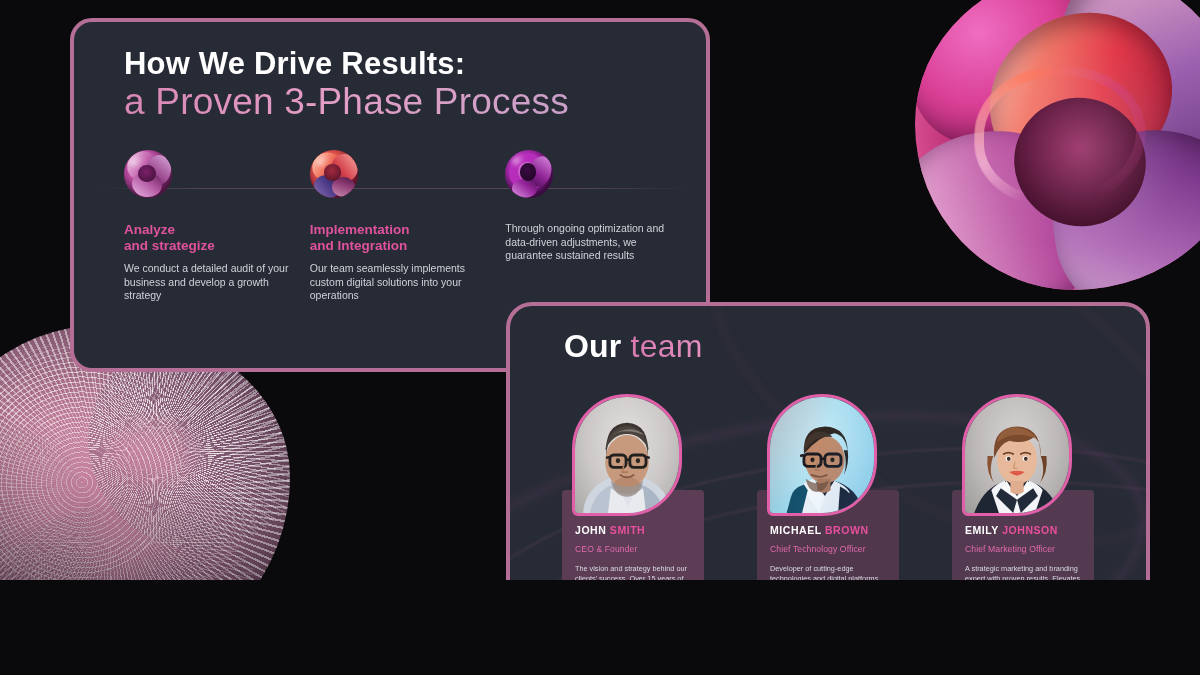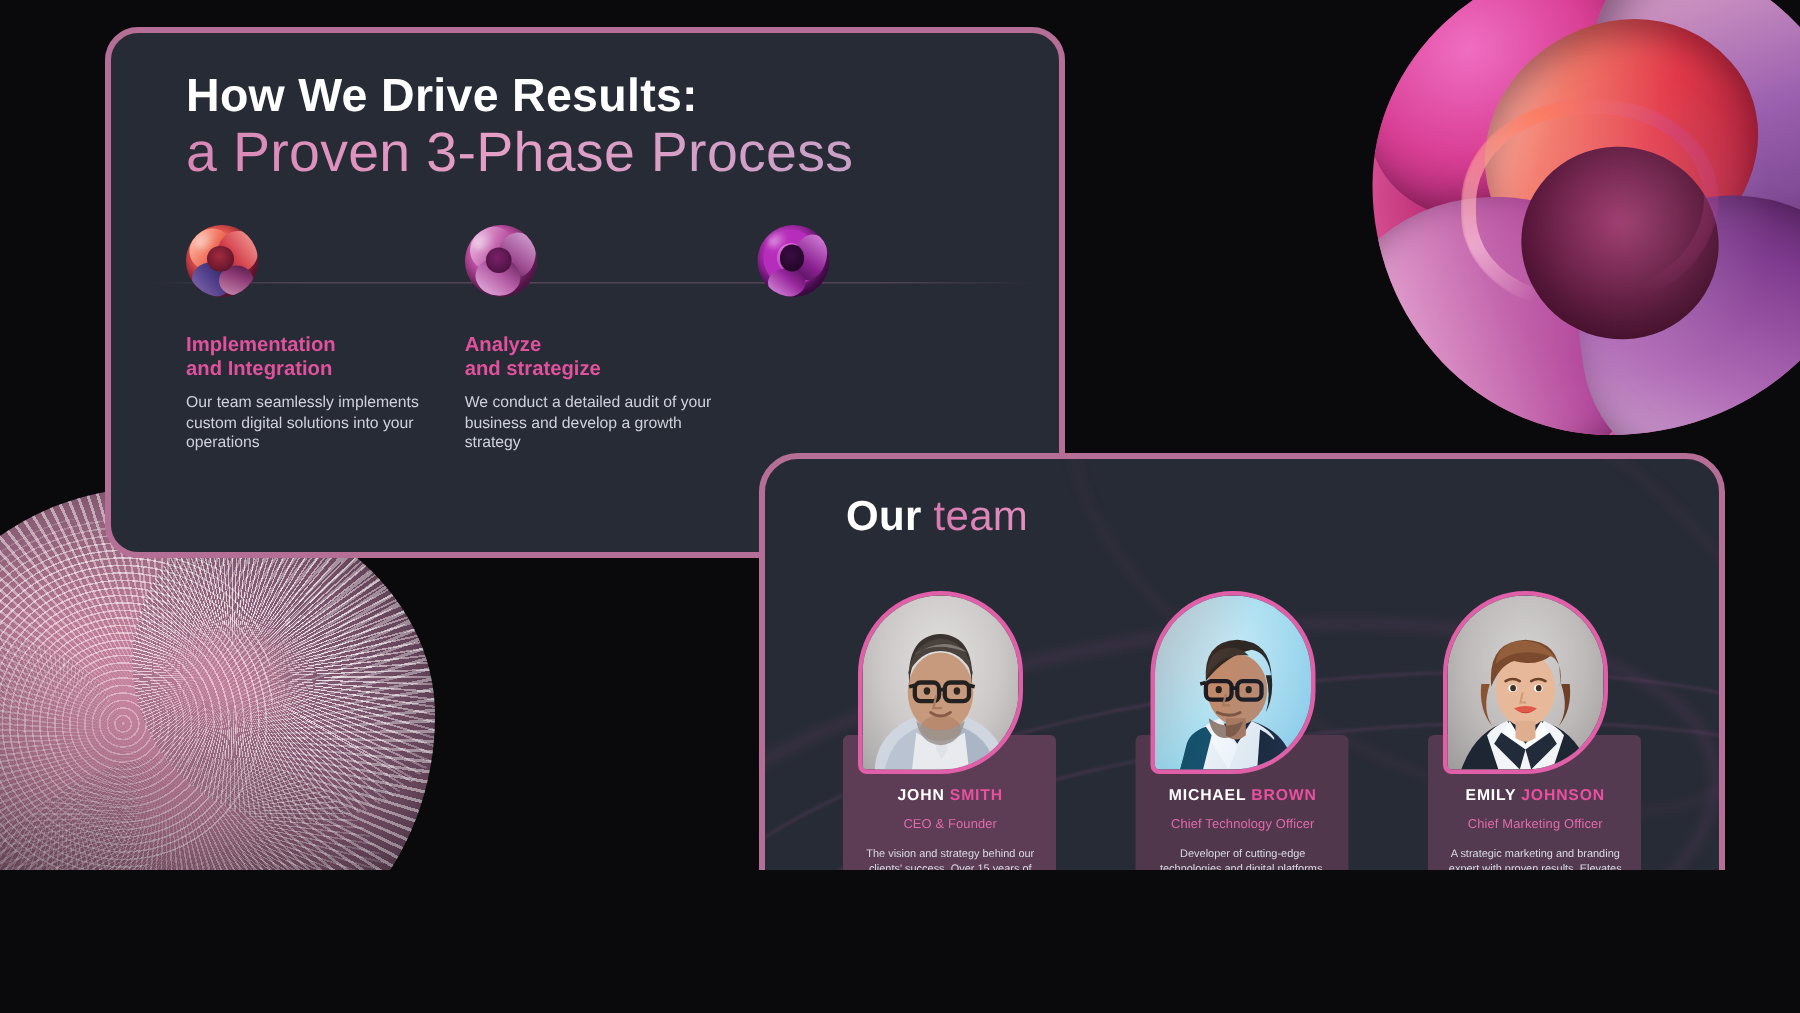--- a/index.html
+++ b/index.html
@@ -78,21 +78,21 @@
     max-width:175px;
   }
 
   
   .swirl { position:absolute; inset:0; border-radius:50%; overflow:hidden; }
   .swirl i { position:absolute; border-radius:50%; display:block; }
 
   
   #team-panel .team-title {
     position:absolute; left:54px; top:22px;
-    font-size:28px; font-weight:700; letter-spacing:.2px; white-space:nowrap;
+    font-size:32px; font-weight:700; letter-spacing:.2px; white-space:nowrap;
   }
   .team-title .w1 { color:#ffffff; }
   .team-title .w2 {
     font-weight:400;
     background:linear-gradient(90deg,#d879b0,#e490c0);
     -webkit-background-clip:text; background-clip:text; color:transparent;
   }
 
   .cards { position:absolute; left:52px; top:88px; display:flex; gap:53px; }
 
@@ -108,21 +108,20 @@
     border-radius:56px 56px 56px 6px;
     overflow:hidden;
   }
   .avatar .photo-bg { position:absolute; inset:0; }
   .avatar svg { position:absolute; inset:0; width:100%; height:100%; display:block; }
 
   .card-body {
     position:relative; margin-top:-26px; padding:34px 12px 14px 13px;
     border-radius:4px 4px 10px 10px;
     min-height:124px;
-    text-align:center;
   }
   .card-body .name {
     font-size:10.5px; font-weight:700; letter-spacing:.55px; margin-bottom:8px;
   }
   .name .first { color:#ffffff; }
   .name .last  { color:#e9509f; }
   .card-body .role {
     font-size:8.6px; font-weight:400; color:#e36aae; margin-bottom:10px; letter-spacing:.1px;
   }
   .card-body .bio {
@@ -205,63 +204,64 @@
       <div class="l1">How We Drive Results:</div>
       <div class="l2">a Proven 3-Phase Process</div>
     </div>
 
     <div class="divider"></div>
 
     <div class="phases">
 
       <div class="phase">
         <div class="icon">
+          <div class="swirl" style="background:radial-gradient(circle at 40% 34%, #e79ad2 0%, #c452a8 38%, #8d2c77 70%, #4a1340 100%);box-shadow:inset -5px -6px 12px rgba(30,5,28,.6);">
+            <i style="left:6%;top:4%;width:62%;height:58%;border-radius:54% 46% 50% 50%;background:linear-gradient(140deg,#f0c4e6,#c463ad 55%,#7c2568);transform:rotate(-24deg);"></i>
+            <i style="right:2%;top:10%;width:52%;height:62%;border-radius:48% 52% 46% 54%;background:linear-gradient(200deg,#d6a6d6,#9e4b92 60%,#5b1c52);transform:rotate(18deg);"></i>
+            <i style="left:16%;bottom:2%;width:62%;height:52%;border-radius:50%;background:linear-gradient(30deg,#e8b6e2,#b35aa4 55%,#601d56);transform:rotate(8deg);"></i>
+            <i style="left:30%;top:32%;width:36%;height:34%;border-radius:50%;background:radial-gradient(circle at 44% 40%, #7a2069 0%, #3d0f36 100%);"></i>
+            <i style="left:10%;top:12%;width:30%;height:20%;border-radius:50%;background:linear-gradient(120deg,rgba(255,255,255,.75),rgba(255,255,255,0));filter:blur(2px);transform:rotate(-30deg);"></i>
+          </div>
+        </div>
+        <h3>
+          <span>Analyze</span><br>
+          <span>and strategize</span>
+        </h3>
+        <p>We conduct a detailed audit of your business and develop a growth strategy</p>
+      </div>
+
+      <div class="phase">
+        <div class="icon">
           <div class="swirl" style="background:radial-gradient(circle at 42% 36%, #ff9a7a 0%, #ec5a4e 34%, #b8273f 66%, #3a1038 100%);box-shadow:inset -5px -6px 12px rgba(25,5,28,.6);">
             <i style="left:4%;top:6%;width:60%;height:56%;border-radius:52% 48% 50% 50%;background:linear-gradient(150deg,#ffc9b4,#ef6a55 55%,#b02a3e);transform:rotate(-28deg);"></i>
             <i style="right:0%;top:8%;width:56%;height:58%;border-radius:50%;background:linear-gradient(210deg,#f7a9a0,#d4404c 60%,#7c1f3c);transform:rotate(22deg);"></i>
             <i style="left:8%;bottom:0%;width:56%;height:48%;border-radius:50%;background:linear-gradient(40deg,#8a6fb4,#4b3a86 55%,#23224f);transform:rotate(10deg);"></i>
             <i style="right:6%;bottom:2%;width:48%;height:42%;border-radius:50%;background:linear-gradient(20deg,#c98fb4,#8e3a74 60%,#4a1a46);"></i>
             <i style="left:30%;top:30%;width:36%;height:34%;border-radius:50%;background:radial-gradient(circle at 45% 40%, #a32a3e 0%, #4a0f26 100%);"></i>
             <i style="left:12%;top:12%;width:28%;height:18%;border-radius:50%;background:linear-gradient(120deg,rgba(255,255,255,.7),rgba(255,255,255,0));filter:blur(2px);transform:rotate(-32deg);"></i>
           </div>
         </div>
         <h3>
           <span>Implementation</span><br>
           <span>and Integration</span>
         </h3>
         <p>Our team seamlessly implements custom digital solutions into your operations</p>
-      </div>
-
-      <div class="phase">
-        <div class="icon">
-          <div class="swirl" style="background:radial-gradient(circle at 40% 34%, #e79ad2 0%, #c452a8 38%, #8d2c77 70%, #4a1340 100%);box-shadow:inset -5px -6px 12px rgba(30,5,28,.6);">
-            <i style="left:6%;top:4%;width:62%;height:58%;border-radius:54% 46% 50% 50%;background:linear-gradient(140deg,#f0c4e6,#c463ad 55%,#7c2568);transform:rotate(-24deg);"></i>
-            <i style="right:2%;top:10%;width:52%;height:62%;border-radius:48% 52% 46% 54%;background:linear-gradient(200deg,#d6a6d6,#9e4b92 60%,#5b1c52);transform:rotate(18deg);"></i>
-            <i style="left:16%;bottom:2%;width:62%;height:52%;border-radius:50%;background:linear-gradient(30deg,#e8b6e2,#b35aa4 55%,#601d56);transform:rotate(8deg);"></i>
-            <i style="left:30%;top:32%;width:36%;height:34%;border-radius:50%;background:radial-gradient(circle at 44% 40%, #7a2069 0%, #3d0f36 100%);"></i>
-            <i style="left:10%;top:12%;width:30%;height:20%;border-radius:50%;background:linear-gradient(120deg,rgba(255,255,255,.75),rgba(255,255,255,0));filter:blur(2px);transform:rotate(-30deg);"></i>
-          </div>
-        </div>
-        <h3>
-          <span>Analyze</span><br>
-          <span>and strategize</span>
-        </h3>
-        <p>We conduct a detailed audit of your business and develop a growth strategy</p>
       </div>
 
       <div class="phase">
         <div class="icon">
           <div class="swirl" style="background:radial-gradient(circle at 42% 34%, #d25ad0 0%, #a32aa8 40%, #5f1468 75%, #2a0730 100%);box-shadow:inset -5px -6px 12px rgba(25,4,28,.6);">
             <i style="left:8%;top:6%;width:78%;height:80%;border-radius:50%;border:9px solid #b72dbb;background:transparent;box-shadow:inset 0 0 8px rgba(255,180,255,.5), 0 0 6px rgba(190,40,195,.5);transform:rotate(-16deg);"></i>
             <i style="right:4%;top:12%;width:46%;height:64%;border-radius:50%;background:linear-gradient(200deg,#d887dd,#8c2293 60%,#4a1052);transform:rotate(16deg);"></i>
             <i style="left:14%;bottom:0%;width:52%;height:40%;border-radius:50%;background:linear-gradient(40deg,#e09ae6,#97269c 60%,#4c1053);"></i>
             <i style="left:30%;top:28%;width:34%;height:36%;border-radius:50%;background:radial-gradient(circle at 45% 40%, #3a0c42 0%, #1c0520 100%);"></i>
             <i style="left:14%;top:12%;width:26%;height:16%;border-radius:50%;background:linear-gradient(120deg,rgba(255,230,255,.8),rgba(255,255,255,0));filter:blur(2px);transform:rotate(-30deg);"></i>
           </div>
         </div>
+        <p>Through ongoing optimization and data-driven adjustments, we guarantee sustained results</p>
       </div>
 
     </div>
   </section>
 
   <section class="panel" id="team-panel">
 
     <div class="wave thick" style="left:-120px;top:120px;width:760px;height:300px;transform:rotate(-10deg);"></div>
     <div class="wave" style="left:-60px;top:150px;width:820px;height:260px;transform:rotate(-7deg);"></div>
     <div class="wave" style="left:20px;top:180px;width:760px;height:210px;transform:rotate(-5deg);"></div>

